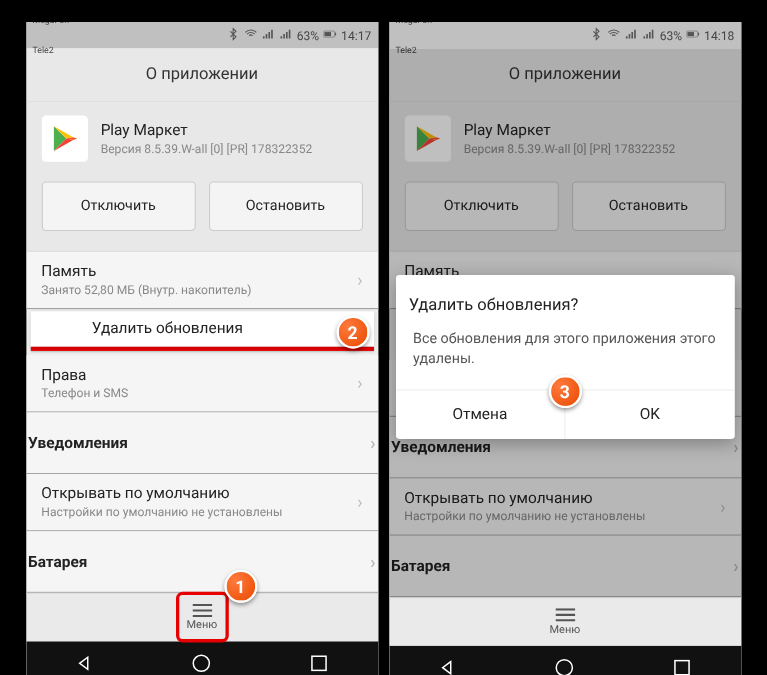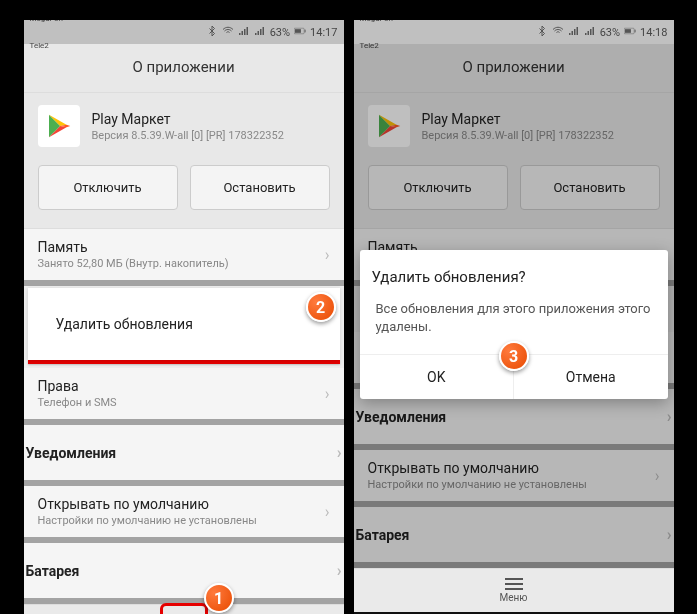--- a/index.html
+++ b/index.html
@@ -10,27 +10,27 @@
   .sb-right { margin-left: auto; display: flex; align-items: center; gap: 4px; font-size: 11px; }
   .sb-right svg { width: 12px; height: 12px; }
   .header { background: #e8e8e8; text-align: center; padding: 14px 0 16px; font-size: 15px; color: #333; border-bottom: 1px solid #ddd; }
   .appblock { background: #e8e8e8; padding: 12px 14px; display: flex; gap: 12px; align-items: center; }
   .appicon { width: 42px; height: 42px; border-radius: 4px; background: #fff; display: flex; align-items: center; justify-content: center; }
   .appicon svg { width: 30px; height: 30px; }
   .apptext .name { font-size: 14px; color: #222; }
   .apptext .ver { font-size: 11px; color: #888; margin-top: 2px; }
   .btnrow { display: flex; gap: 12px; padding: 6px 14px 18px; background: #e8e8e8; border-bottom: 1px solid #ddd; }
   .btn { flex: 1; border: 1px solid #ccc; border-radius: 4px; background: #f4f4f4; text-align: center; padding: 14px 0; font-size: 13px; color: #222; }
-  .row { background: #f5f5f5; padding: 10px 14px; border-bottom: 6px solid #a3a3a3; display: flex; align-items: center; position: relative; }
+  .row { background: #f5f5f5; padding: 10px 14px; border-bottom: 1px solid #a3a3a3; display: flex; align-items: center; position: relative; }
   .row.simple { padding: 18px 2px; font-weight: bold; }
   .row-text .title { font-size: 14px; color: #222; }
   .row-text .sub { font-size: 11px; color: #888; margin-top: 2px; }
   .chev { margin-left: auto; color: #bbb; font-size: 16px; }
   .popup-highlight { margin: 2px 4px 0; background: #fff; box-shadow: 0 1px 4px rgba(0,0,0,0.15); position: relative; }
-  .popup-inner { padding: 28px; font-size: 14px; color: #222; }
+  .popup-inner { padding: 8px; font-size: 14px; color: #222; margin-left: 48px; }
   .red-under { height: 4px; background: #e60000; margin: 0 4px; box-shadow: 0 1px 2px rgba(0,0,0,0.2); }
   .nav { background: #111; height: 44px; display: flex; align-items: center; justify-content: space-around; }
   .nav svg { width: 22px; height: 22px; stroke: #fff; fill: none; stroke-width: 1.5; }
   .menubar { background: #eaeaea; height: 44px; display: flex; flex-direction: column; align-items: center; justify-content: center; gap: 2px; border-top: 1px solid #ddd; position: relative; }
   .menubar .menutxt { font-size: 10px; color: #555; }
   .menubar svg { width: 18px; height: 12px; stroke: #555; stroke-width: 2; }
   .badge { position: absolute; width: 30px; height: 30px; border-radius: 50%; background: radial-gradient(circle at 30% 30%, #ff7a3d, #e84a00); color: #fff; display: flex; align-items: center; justify-content: center; font-size: 16px; font-weight: bold; border: 2px solid #fff; box-shadow: 0 2px 4px rgba(0,0,0,0.4); z-index: 10; }
   .red-border { position: absolute; border: 3px solid #e60000; border-radius: 6px; z-index: 5; }
   
   .dim { position: absolute; inset: 24px 0 88px 0; background: rgba(0,0,0,0.25); }
@@ -287,18 +287,18 @@
     <span><svg viewBox="0 0 24 24">
           <rect x="5" y="5" width="14" height="14"></rect>
         </svg></span>
   </div>
 
   <div class="dim"></div>
   <div class="dialog">
     <div class="dtitle">Удалить обновления?</div>
     <div class="dmsg">Все обновления для этого приложения этого удалены.</div>
     <div class="dbtns">
+      <div class="dbtn">Отмена</div>
       <div class="dbtn">OK</div>
-      <div class="dbtn">Отмена</div>
     </div>
     <div class="badge" style="bottom:28px; left:50%; transform:translateX(-50%);">3</div>
   </div>
 </div>
 
 </body></html>

